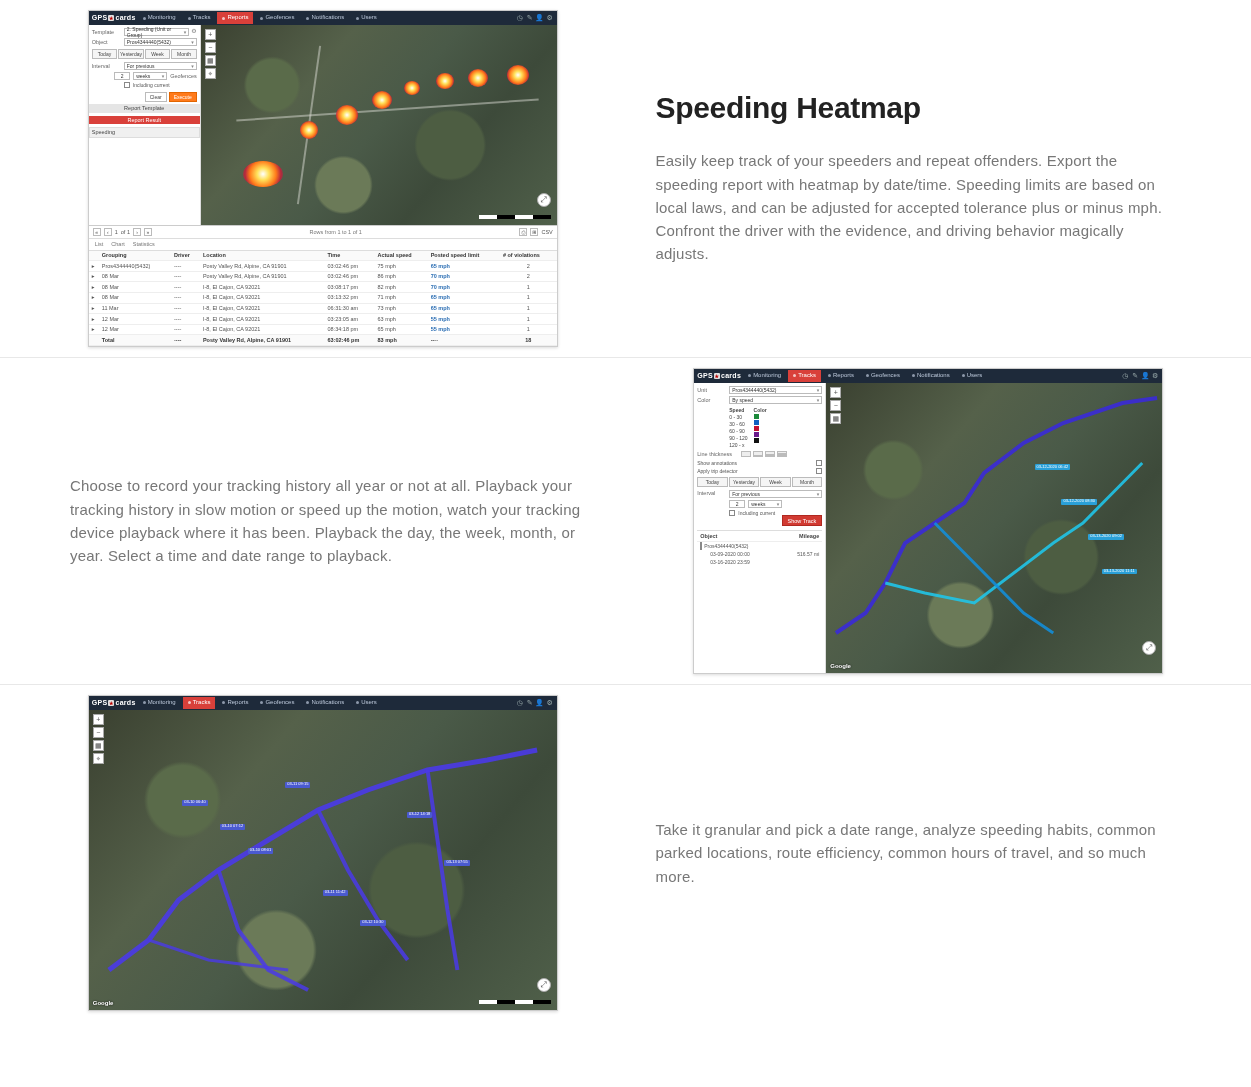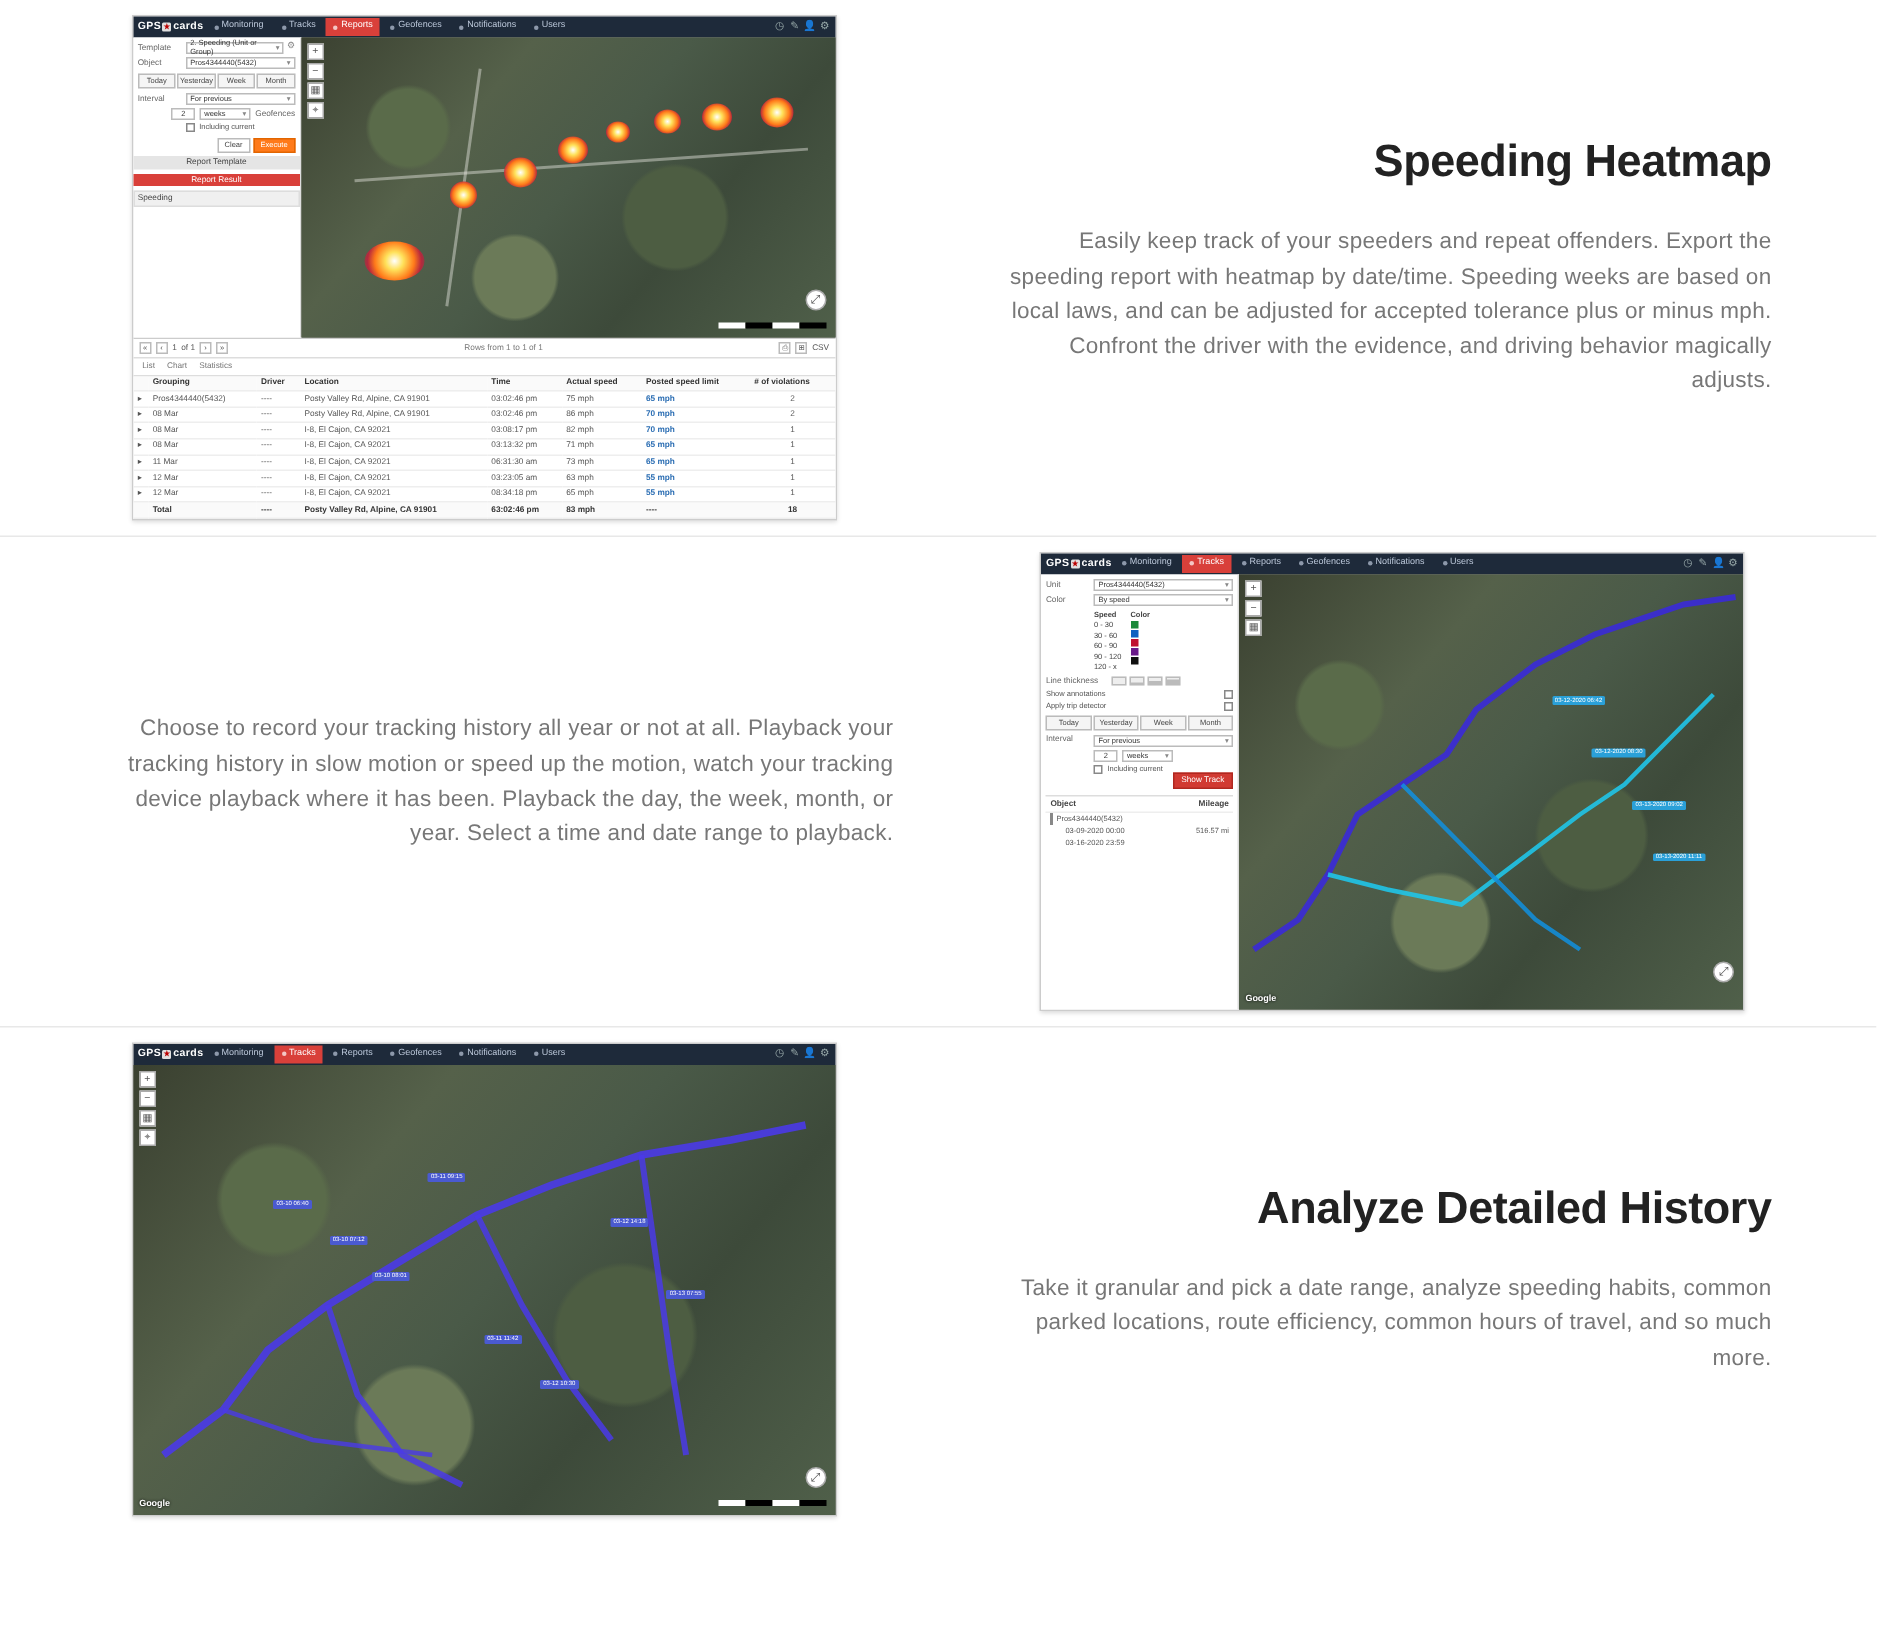--- a/index.html
+++ b/index.html
@@ -11,21 +11,21 @@
   }
   .section {
     display: flex;
     align-items: center;
     padding: 10px 60px;
     gap: 60px;
   }
   .section + .section { border-top: 1px solid #e8e8e8; }
   .col-text {
     flex: 1;
-    text-align: right;
+    text-align: left;
     padding: 20px 10px;
   }
   .col-img {
     flex: 1;
     display: flex;
     justify-content: center;
   }
   h2 {
     font-size: 30px;
     font-weight: 800;
@@ -393,21 +393,21 @@
             <td>----</td>
             <td class="viol">18</td>
           </tr>
             </tfoot>
         </table>
       </div>
     </div>
   </div>
   <div class="col-text">
     <h2>Speeding Heatmap</h2>
-    <p>Easily keep track of your speeders and repeat offenders. Export the speeding report with heatmap by date/time. Speeding weeks are based on local laws, and can be adjusted for accepted tolerance plus or minus mph. Confront the driver with the evidence, and driving behavior magically adjusts.</p>
+    <p>Easily keep track of your speeders and repeat offenders. Export the speeding report with heatmap by date/time. Speeding limits are based on local laws, and can be adjusted for accepted tolerance plus or minus mph. Confront the driver with the evidence, and driving behavior magically adjusts.</p>
   </div>
 </div>
 
 <div class="section">
   <div class="col-text">
     <p>Choose to record your tracking history all year or not at all. Playback your tracking history in slow motion or speed up the motion, watch your tracking device playback where it has been. Playback the day, the week, month, or year. Select a time and date range to playback.</p>
   </div>
   <div class="col-img">
     <div class="app app2">
       <div class="topbar">
@@ -646,16 +646,15 @@
               <div></div>
               <div></div>
               <div></div>
               <div></div>
             </div>
         </div>
       </div>
     </div>
   </div>
   <div class="col-text">
-    <h2>Analyze Detailed History</h2>
     <p>Take it granular and pick a date range, analyze speeding habits, common parked locations, route efficiency, common hours of travel, and so much more.</p>
   </div>
 </div>
 
 </body></html>

